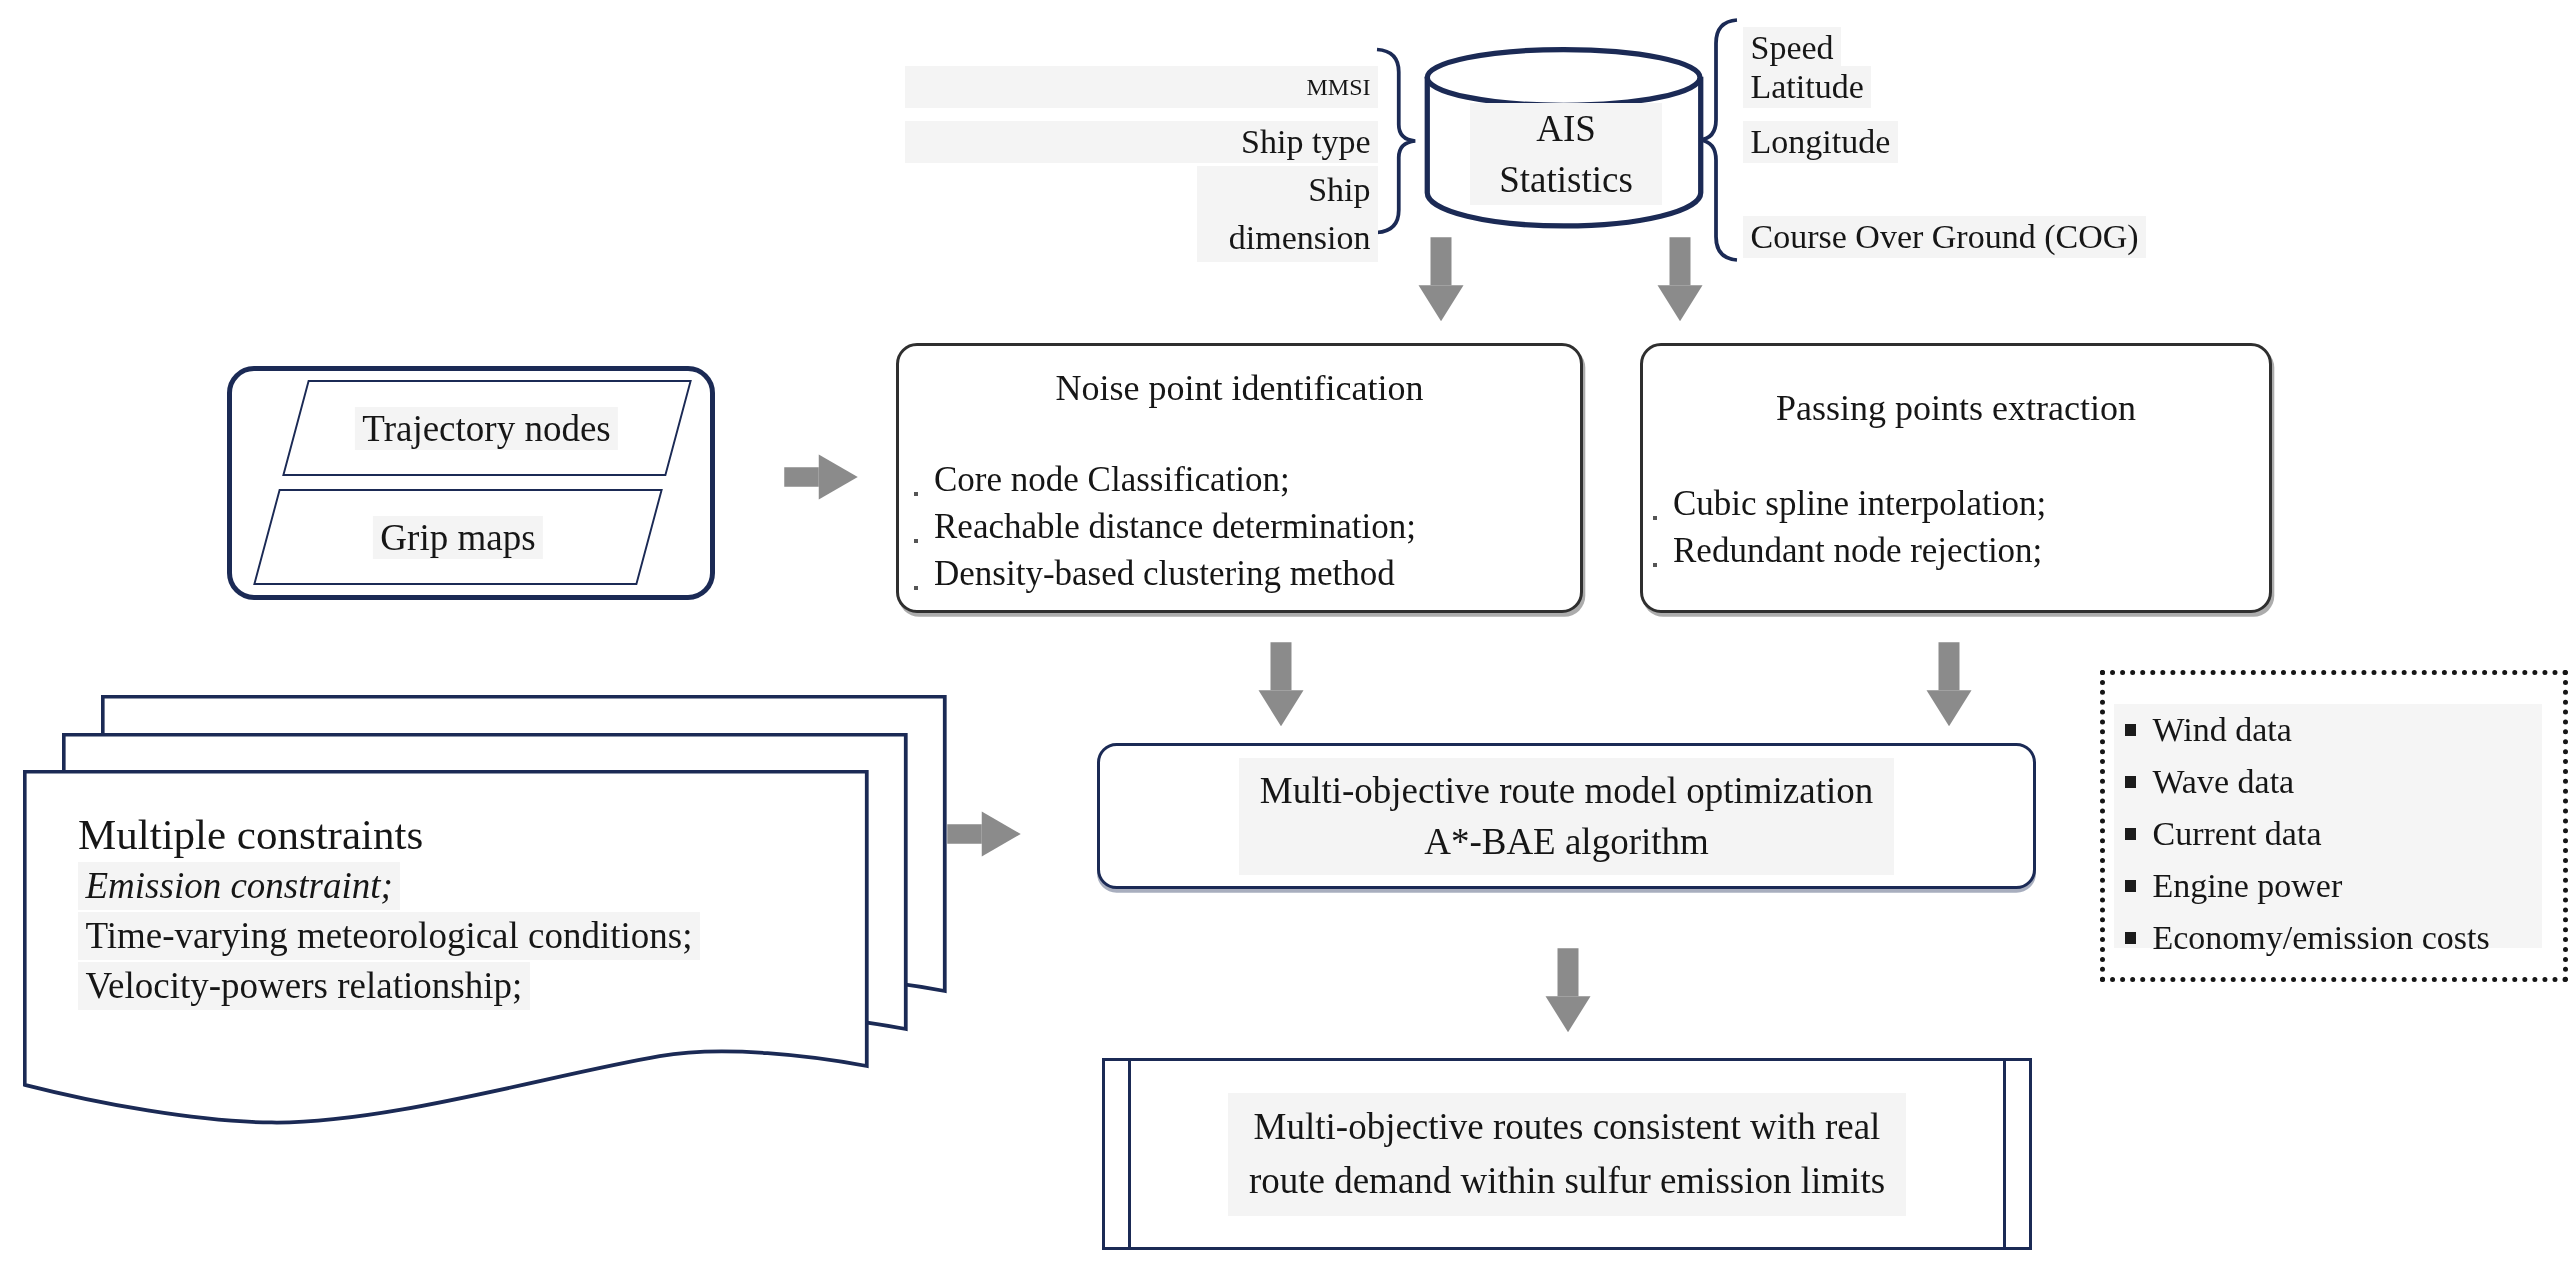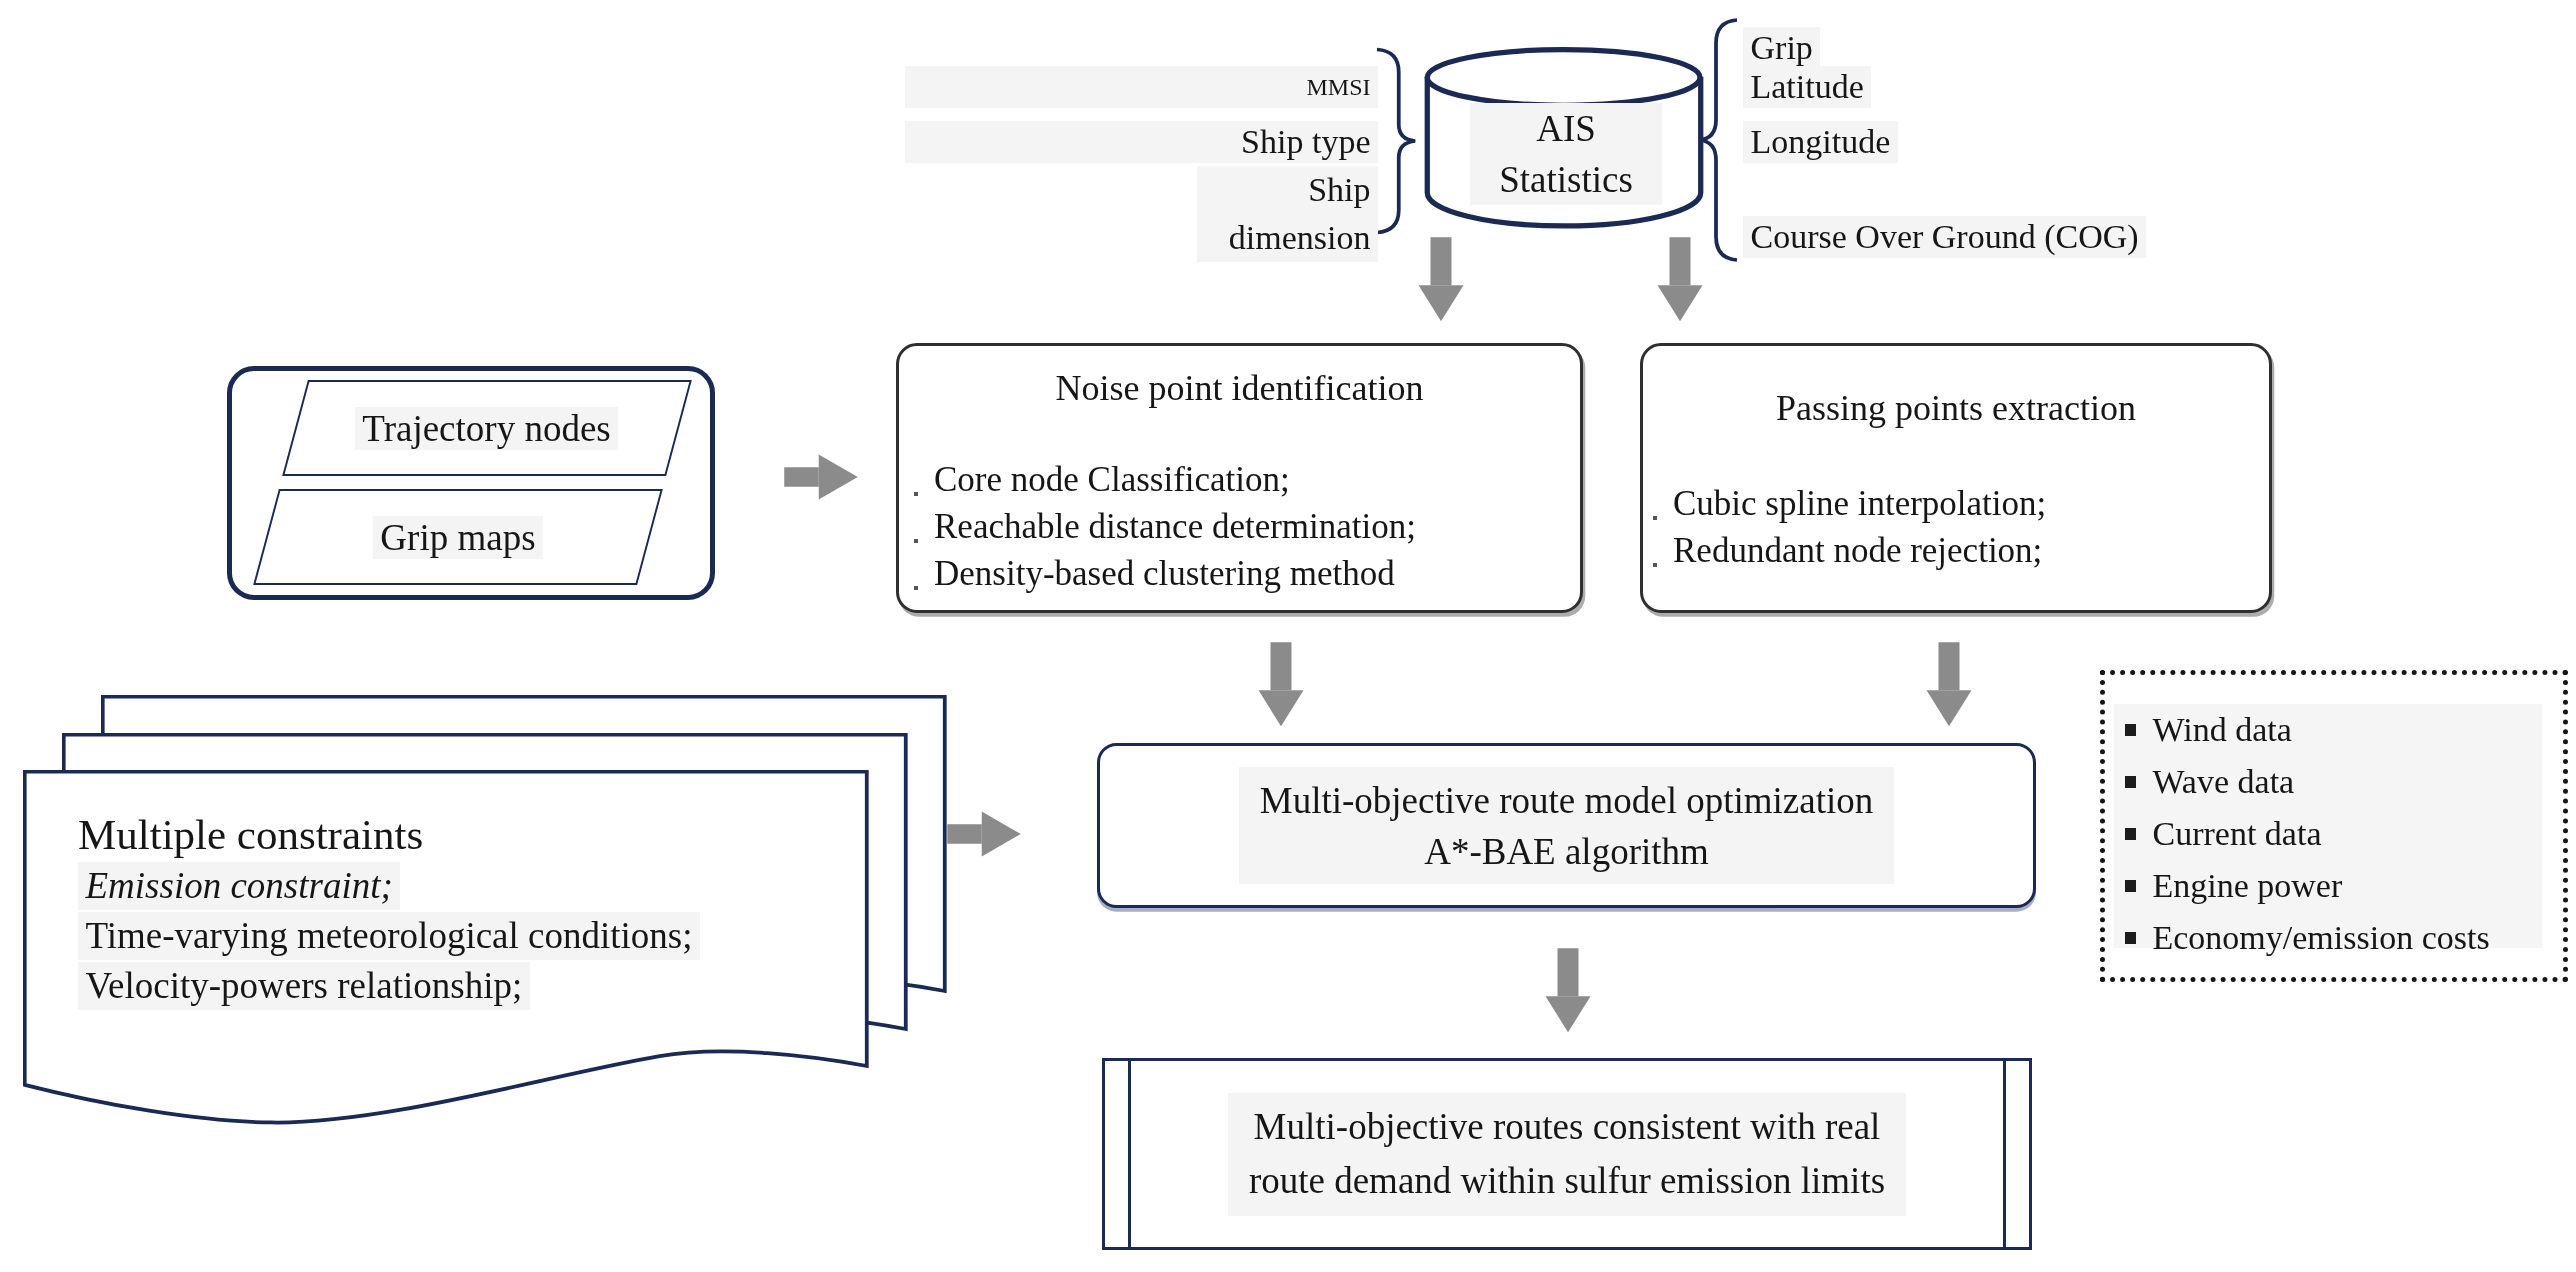--- a/index.html
+++ b/index.html
@@ -53,21 +53,21 @@
   <svg style="left:1374px;top:47px;" width="45" height="188" viewBox="0 0 60 250">
     <path d="M4,3 Q33,5 33,33 L33,103 Q33,123 55,125 Q33,127 33,147 L33,217 Q33,245 4,247" fill="none" stroke="#1b2a55" stroke-width="5"></path>
   </svg>
   <div class="t hl" style="left:905px;top:66px;width:458px;text-align:right;font-size:24px;line-height:42px;">MMSI</div>
   <div class="t hl" style="left:905px;top:121px;width:458px;text-align:right;font-size:34px;line-height:42px;">Ship type</div>
   <div class="t wrap hl" style="left:1197px;top:166px;width:166px;text-align:right;font-size:34px;line-height:48px;">Ship dimension</div>
 
   <svg style="left:1695px;top:16.6px;" width="45" height="246" viewBox="0 0 60 326">
     <path d="M56,3 Q28,5 28,34 L28,136 Q28,161 6,163 Q28,165 28,190 L28,292 Q28,321 56,323" fill="none" stroke="#1b2a55" stroke-width="5"></path>
   </svg>
-  <div class="t hl" style="left:1743px;top:27px;font-size:34px;line-height:42px;">Grip</div>
+  <div class="t hl" style="left:1743px;top:27px;font-size:34px;line-height:42px;">Speed</div>
   <div class="t hl" style="left:1743px;top:66px;font-size:34px;line-height:42px;">Latitude</div>
   <div class="t hl" style="left:1743px;top:121px;font-size:34px;line-height:42px;">Longitude</div>
   <div class="t hl" style="left:1743px;top:216px;font-size:34px;line-height:42px;">Course Over Ground (COG)</div>
 
   <svg style="left:1417px;top:237px;" width="48" height="86" viewBox="0 0 64 114">
     <rect x="18" y="0" width="28" height="64" fill="#8b8b8b"></rect>
       <polygon points="2,64 62,64 32,112" fill="#8b8b8b"></polygon>
   </svg>
   <svg style="left:1656px;top:237px;" width="48" height="86" viewBox="0 0 64 114">
     <rect x="18" y="0" width="28" height="64" fill="#8b8b8b"></rect>
@@ -126,21 +126,21 @@
   <div class="t" style="left:78px;top:808px;font-size:43px;line-height:53px;">Multiple constraints</div>
   <div class="t hl" style="left:78px;top:862px;font-size:37px;line-height:48px;font-style:italic;">Emission constraint;</div>
   <div class="t hl" style="left:78px;top:912px;font-size:37px;line-height:48px;">Time-varying meteorological conditions;</div>
   <div class="t hl" style="left:78px;top:962px;font-size:37px;line-height:48px;">Velocity-powers relationship;</div>
 
   <svg style="left:947px;top:810px;" width="77" height="48" viewBox="0 0 102 64">
     <rect x="0" y="19" width="46" height="26" fill="#8b8b8b"></rect>
       <polygon points="46,2 46,62 98,32" fill="#8b8b8b"></polygon>
   </svg>
 
-  <div class="proc-navy" style="left:1097px;top:743px;width:939px;height:165px;padding-left:44px;">
+  <div class="proc-navy" style="left:1097px;top:743px;width:939px;height:146px;padding-left:44px;">
     <div class="center-flex">
       <div class="two-line">
         <div>Multi-objective  route model optimization</div>
         <div>A*-BAE algorithm</div>
       </div>
     </div>
   </div>
 
   <div class="dotted-box" style="left:2100px;top:670px;width:468px;height:312px;">
     <div class="env-panel" style="left:9px;top:29px;right:21px;bottom:29px;text-align:right;">

